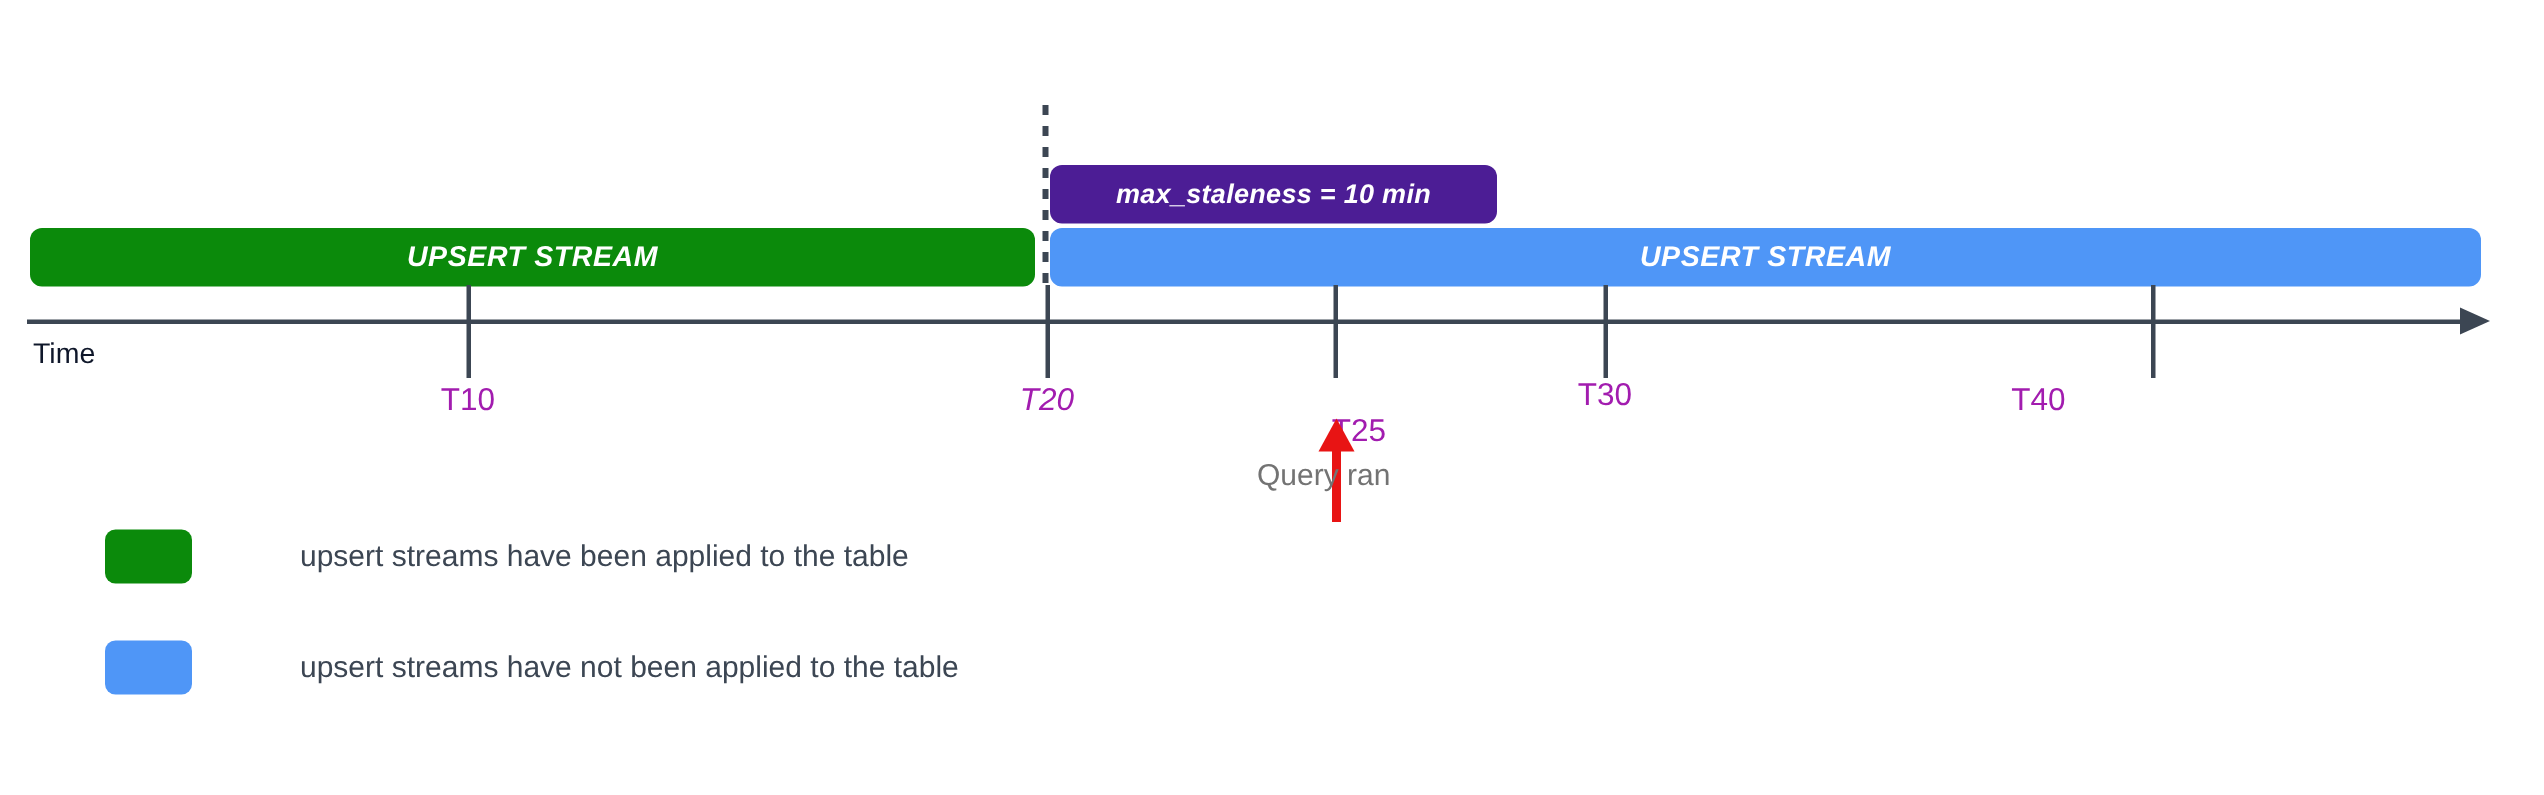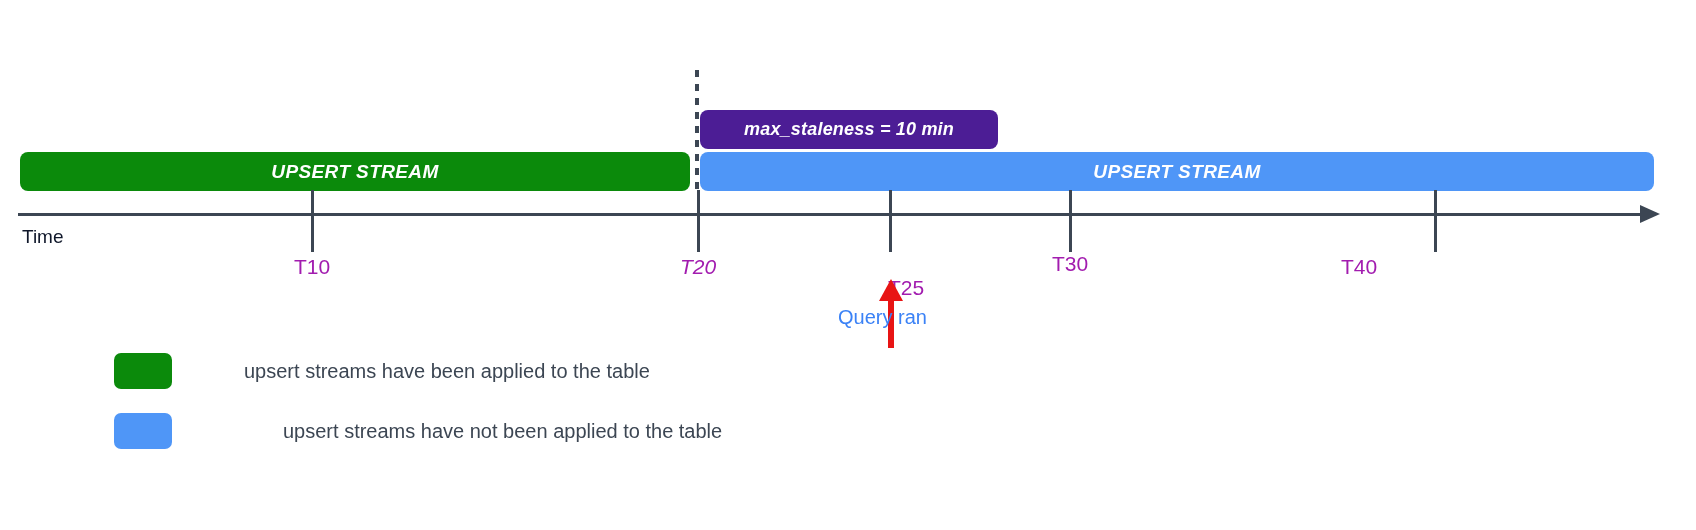--- a/index.html
+++ b/index.html
@@ -151,34 +151,33 @@
     height: 0;
     border-left: 12px solid transparent;
     border-right: 12px solid transparent;
     border-bottom: 22px solid #e81414;
   }
   .query-label {
     position: absolute;
     left: 838px;
     top: 306px;
     font-size: 20px;
-    color: #3b82f6;
+    color: #737373;
     white-space: nowrap;
   }
 
   
   .legend-row {
     position: absolute;
     left: 70px;
     display: flex;
     align-items: center;
-    margin-left: 44px;
   }
   .legend-row.r1 { top: 353px; }
-  .legend-row.r2 { top: 413px; gap: 39px; }
+  .legend-row.r2 { top: 427px; }
   .legend-swatch {
     width: 58px;
     height: 36px;
     border-radius: 7px;
     flex: 0 0 auto;
   }
   .legend-text {
     margin-left: 72px;
     font-size: 20px;
     color: #3c4653;

